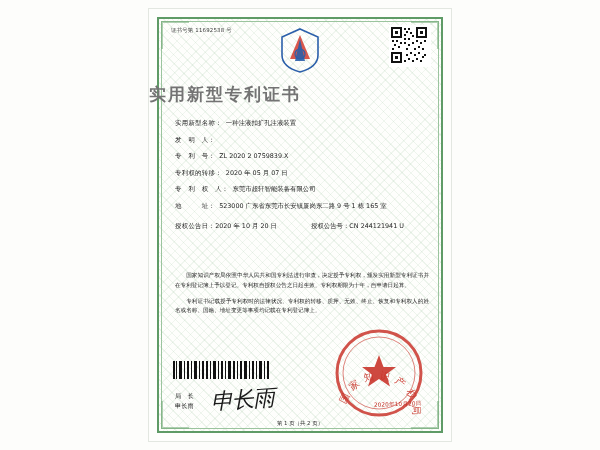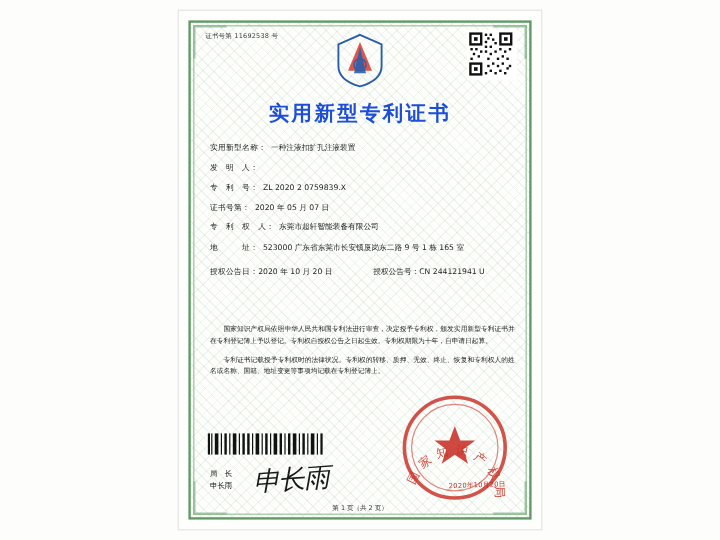--- a/index.html
+++ b/index.html
@@ -102,24 +102,24 @@
     top: 16px;
     transform: translateX(-50%);
     width: 68px;
     height: 50px;
   }
   .title {
     position: absolute;
     left: 0;
     right: 0;
     top: 74px;
-    text-align: center;
+    text-align: left;
     font-size: 17px;
     font-weight: bold;
-    color: #1d4ed8;
+    color: #737373;
     letter-spacing: 2px;
     font-family: Liberation Mono, monospace;
   }
 
   .fields {
     position: absolute;
     left: 26px;
     right: 22px;
     top: 110px;
   }
@@ -310,21 +310,21 @@
         <span class="val">一种注液扣扩孔注液装置</span>
       </div>
       <div class="field">
         <span class="lbl">发　明　人：</span>
       </div>
       <div class="field">
         <span class="lbl">专　利　号：</span>
         <span class="val">ZL 2020 2 0759839.X</span>
       </div>
       <div class="field">
-        <span class="lbl">证书号第：</span>
+        <span class="lbl">专利权的转移：</span>
         <span class="val">2020 年 05 月 07 日</span>
       </div>
       <div class="field">
         <span class="lbl">专　利　权　人：</span>
         <span class="val">东莞市超轩智能装备有限公司</span>
       </div>
       <div class="field">
         <span class="lbl">地　　　址：</span>
         <span class="val">523000 广东省东莞市长安镇厦岗东二路 9 号 1 栋 165 室</span>
       </div>

